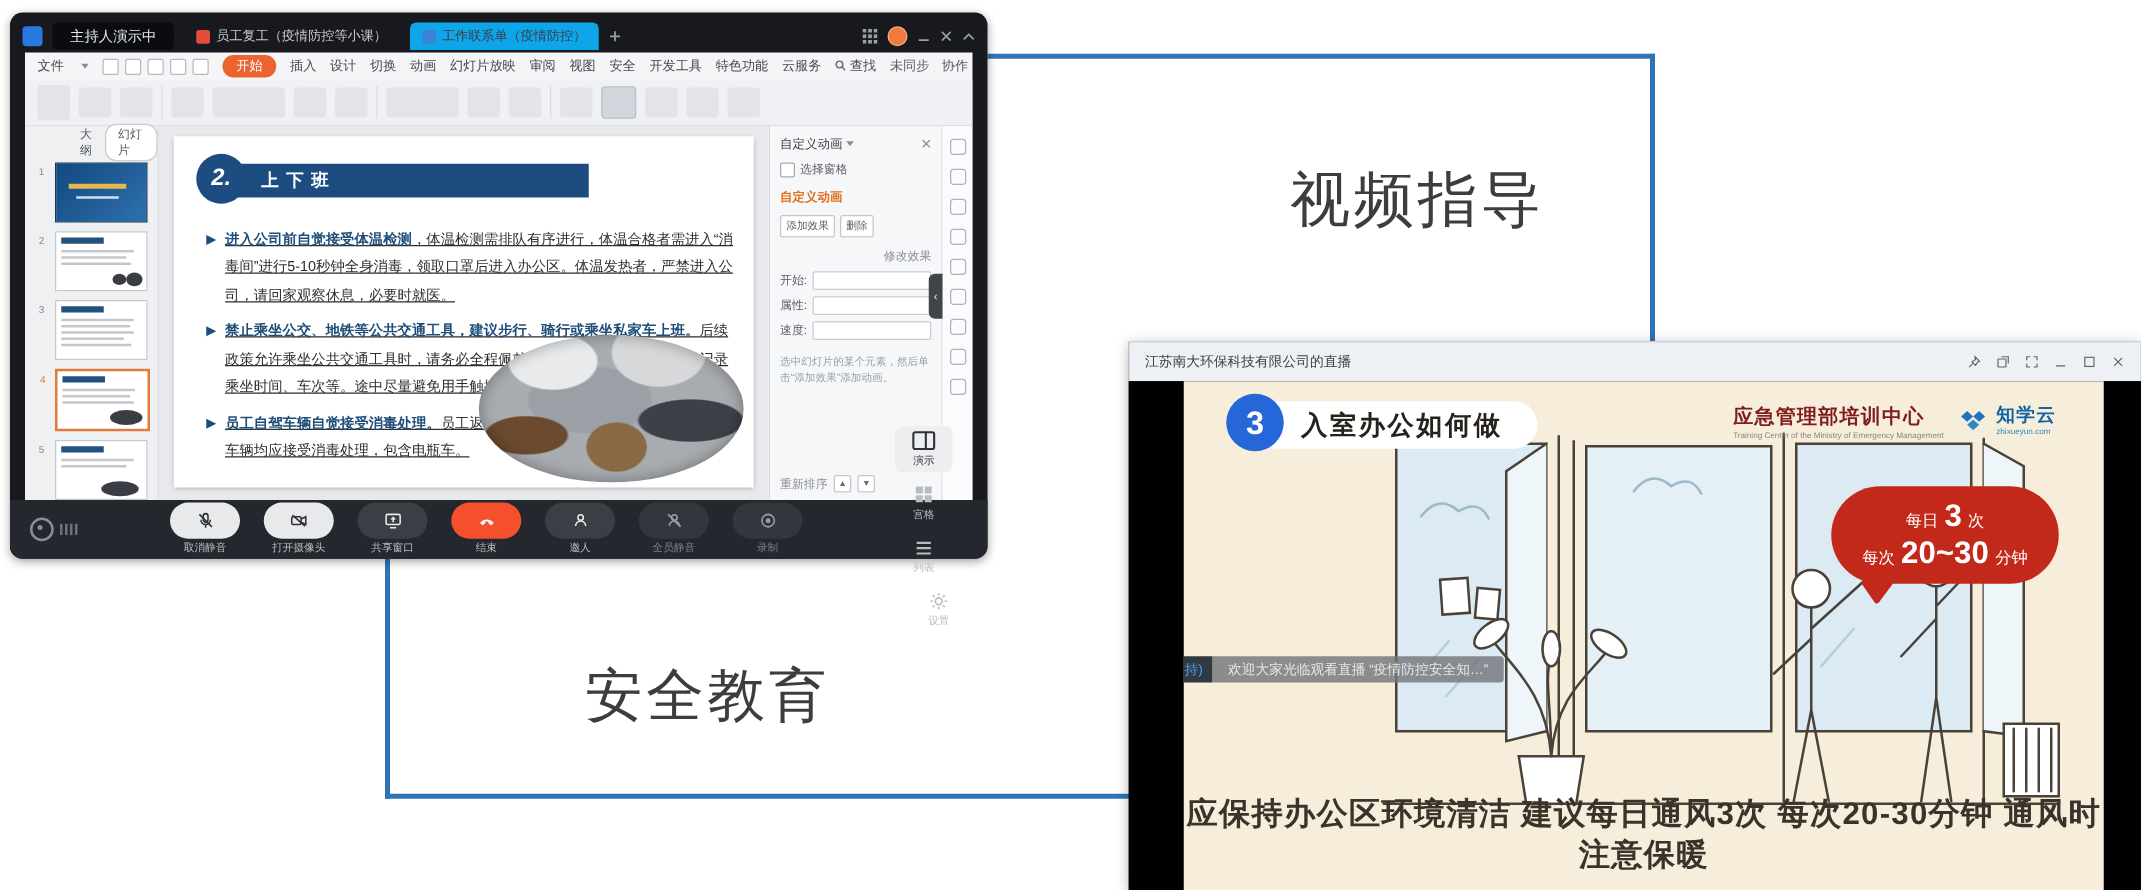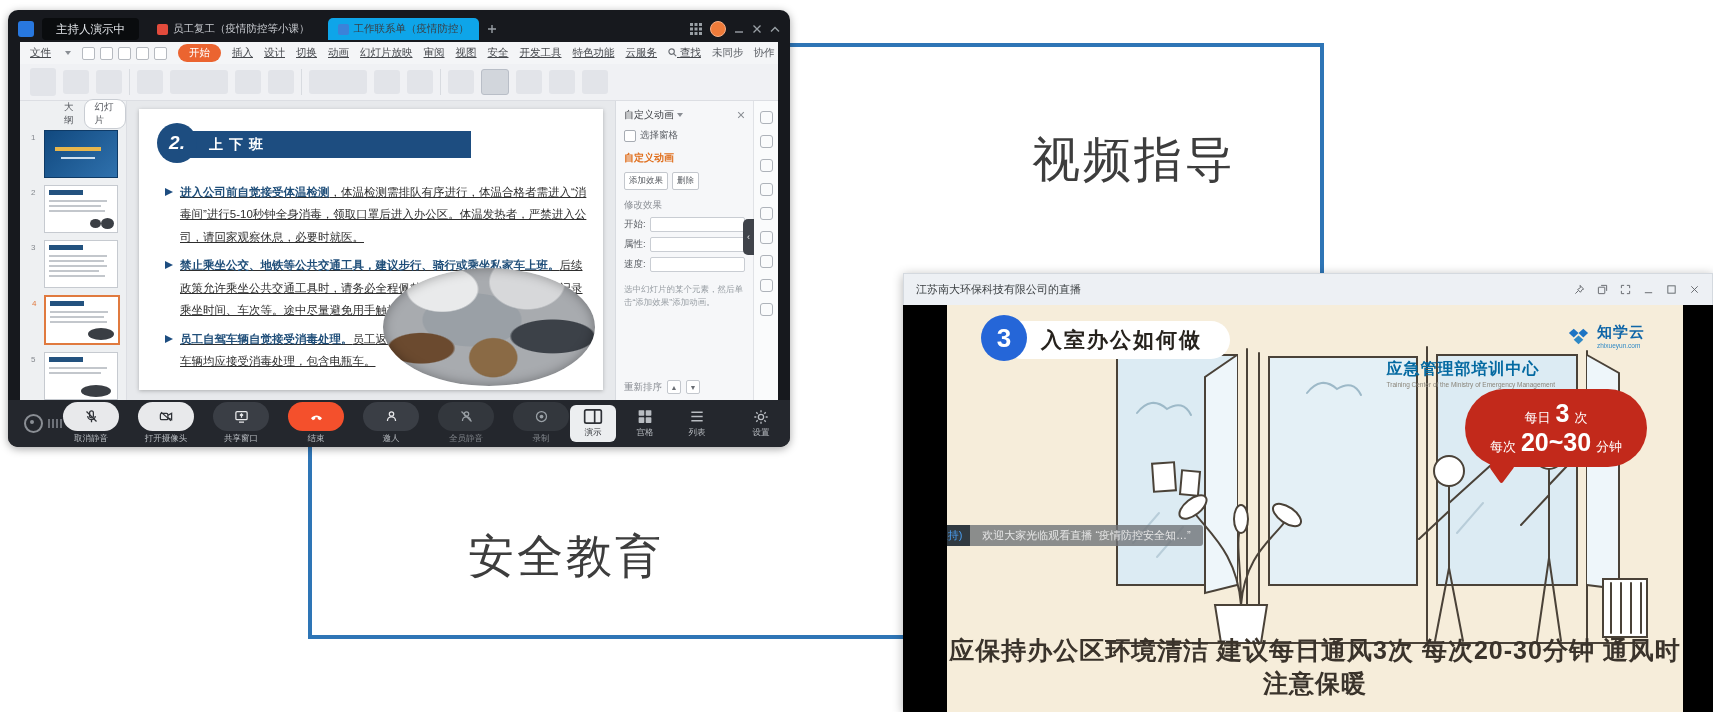--- a/index.html
+++ b/index.html
@@ -19,21 +19,21 @@
     color:#c9ccd1;white-space:nowrap;border-radius:5px 5px 0 0;}
   .doc-tab.active{background:#0ea5e9;color:#3a3f45;}
   .tab-ic{width:11px;height:11px;border-radius:2px;flex:none;}
   .tab-ic.red{background:#e34b3c;} .tab-ic.blue{background:#3b82d9;}
   .mw-top .spacer{flex:1;}
   .chrome-ic{color:#9aa0a6;display:flex;align-items:center;}
   .avatar-dot{width:14px;height:14px;border-radius:50%;background:#ef7b3a;border:1px solid #f7b089;}
 
   .mw-wps{position:absolute;left:12px;right:12px;top:32px;bottom:47px;background:#f4f5f7;overflow:hidden;}
   .menubar{height:22px;display:flex;align-items:center;gap:11px;padding:0 10px;font-size:10.5px;color:#46494e;white-space:nowrap;}
-  .menu-item{cursor:default;text-decoration:underline;}
+  .menu-item{cursor:default;}
   .caret{width:0;height:0;border-left:3px solid transparent;border-right:3px solid transparent;border-top:4px solid #8a8e94;display:inline-block;margin-left:3px;}
   .qtools{display:flex;gap:5px;}
   .qtools i{width:11px;height:11px;border:1px solid #b6bac0;border-radius:2px;background:#fff;}
   .start-pill{background:#eb6430;color:#fff;border-radius:10px;padding:2px 11px;font-size:10.5px;}
   .mb-right{display:flex;align-items:center;gap:10px;margin-left:auto;color:#5a5e64;}
   .ribbon{height:36px;background:#f0f1f4;border-bottom:1px solid #dcdee3;display:flex;align-items:center;gap:7px;padding:0 10px;}
   .rb{width:26px;height:24px;background:#e2e4e9;border-radius:3px;flex:none;}
   .rb.wide{width:58px;} .rb.tall{height:28px;}
   .rb.sel{background:#d2d6dc;border:1px solid #b9bec7;}
   .rb-sep{width:1px;height:26px;background:#d8dbe0;flex:none;}
@@ -77,21 +77,21 @@
       #a8abaf;
     box-shadow:inset 0 0 12px rgba(0,0,0,.35);}
 
   .pane{width:138px;background:#f6f7f9;border-left:1px solid #d8dbe0;position:relative;
     font-size:9.5px;color:#5a5e64;padding:7px 8px;box-sizing:border-box;}
   .pane-hd{display:flex;align-items:center;font-size:10px;color:#3e4146;}
   .pane-row{display:flex;align-items:center;gap:4px;margin-top:7px;}
   .mini-ic{width:10px;height:10px;border:1px solid #a7acb3;border-radius:2px;background:#fff;flex:none;}
   .orange-link{color:#e0701f;font-weight:bold;font-size:10px;margin-top:9px;}
   .mini-btn{border:1px solid #c3c7cd;background:#fff;border-radius:2px;font-size:8.5px;padding:2px 4px;white-space:nowrap;}
-  .pane-label{color:#8a8e94;margin-top:9px;}
+  .pane-label{color:#8a8e94;margin-top:9px;text-align:right;}
   .field-row{display:flex;align-items:center;gap:4px;margin-top:5px;}
   .field-row .fld{flex:1;height:13px;background:#fff;border:1px solid #c9cdd3;border-radius:2px;}
   .pane-hint{margin-top:11px;color:#9aa0a6;font-size:8.5px;line-height:1.55;}
   .pane-bottom{position:absolute;left:8px;right:8px;bottom:6px;display:flex;align-items:center;gap:5px;color:#8a8e94;}
   .tiny-sq{width:12px;height:12px;border:1px solid #c3c7cd;background:#fff;border-radius:2px;
     display:flex;align-items:center;justify-content:center;font-size:7px;color:#6a6e74;}
 
   .strip{width:24px;background:#fafbfc;border-left:1px solid #e0e2e6;position:relative;
     display:flex;flex-direction:column;align-items:center;gap:11px;padding-top:10px;}
   .strip-ic{width:11px;height:11px;border:1.4px solid #aeb3ba;border-radius:3px;}
@@ -107,21 +107,21 @@
   .logo-bars i{width:2px;height:9px;background:#6d7178;}
   .tb-center{display:flex;gap:17px;}
   .cbtn{display:flex;flex-direction:column;align-items:center;width:58px;}
   .cbtn .pill{width:56px;height:29px;border-radius:15px;display:flex;align-items:center;justify-content:center;}
   .cbtn .lbl{font-size:8.5px;color:#b9bdc2;margin-top:2px;white-space:nowrap;}
   .pill.light{background:#e8e9eb;color:#2e3136;}
   .pill.dark{background:#3a3e45;color:#e8e9eb;}
   .pill.danger{background:#f4502c;color:#fff;}
   .pill.dim{background:#33373d;color:#9aa0a6;}
   .cbtn.dimmed .lbl{color:#7d8187;}
-  .tb-right{display:flex;align-items:flex-end;gap:6px;}
+  .tb-right{display:flex;align-items:flex-start;gap:6px;flex-direction:column;}
   .vbtn{width:46px;display:flex;flex-direction:column;align-items:center;color:#b9bdc2;font-size:8.5px;
     border-radius:6px;padding:3px 0;}
   .vbtn.selected{background:#eceef0;color:#2e3136;}
   .vbtn svg{margin-bottom:2px;}
   .gearcol{margin-left:12px;}
 
   
   #video-window{position:absolute;left:903px;top:273px;width:810px;height:439px;background:#000;
     box-shadow:0 2px 10px rgba(0,0,0,.3);}
   .vw-titlebar{height:32px;background:#edf0f4;border:1px solid #d4d9df;border-bottom:none;
@@ -132,21 +132,21 @@
   .vw-canvas{position:absolute;left:44px;right:30px;top:0;bottom:0;background:#f6edda;overflow:hidden;}
 
   .vbadge{position:absolute;left:34px;top:10px;width:46px;height:46px;border-radius:50%;background:#2566d8;
     color:#fff;font-size:26px;font-weight:bold;display:flex;align-items:center;justify-content:center;z-index:3;}
   .vheading-pill{position:absolute;left:56px;top:16px;height:38px;border-radius:19px;background:#fff;
     display:flex;align-items:center;padding:0 28px 0 38px;z-index:2;}
   .vheading-pill span{font-size:21px;font-weight:bold;color:#26221d;letter-spacing:2px;}
 
   .org-block{position:absolute;right:38px;top:18px;display:flex;align-items:flex-start;gap:10px;z-index:3;}
   .org-txt{text-align:left;}
-  .org-cn{font-size:16px;font-weight:bold;color:#0369a1;letter-spacing:1px;margin-top:36px;}
+  .org-cn{font-size:16px;font-weight:bold;color:#7f1d1d;letter-spacing:1px;}
   .org-en{font-size:6.5px;color:#8a857a;margin-top:1px;}
   .brand{display:flex;align-items:center;gap:5px;justify-content:center;}
   .brand-txt .cn{font-size:15px;font-weight:bold;color:#0f66a8;letter-spacing:1px;}
   .brand-txt .sub{font-size:6.5px;color:#2f89c5;}
 
   .illu{position:absolute;left:150px;top:38px;}
 
   .red-bubble{position:absolute;right:36px;top:84px;width:182px;height:78px;background:#c2291b;
     border-radius:40px;color:#fff;display:flex;flex-direction:column;align-items:center;justify-content:center;z-index:3;}
   .red-bubble::after{content:"";position:absolute;left:26px;bottom:-10px;width:22px;height:22px;background:#c2291b;

